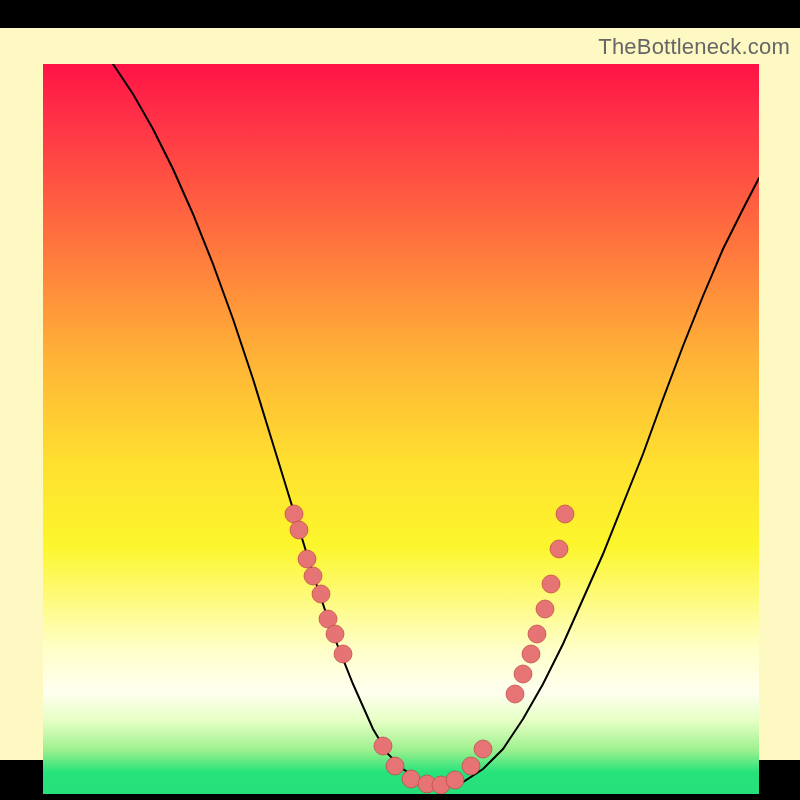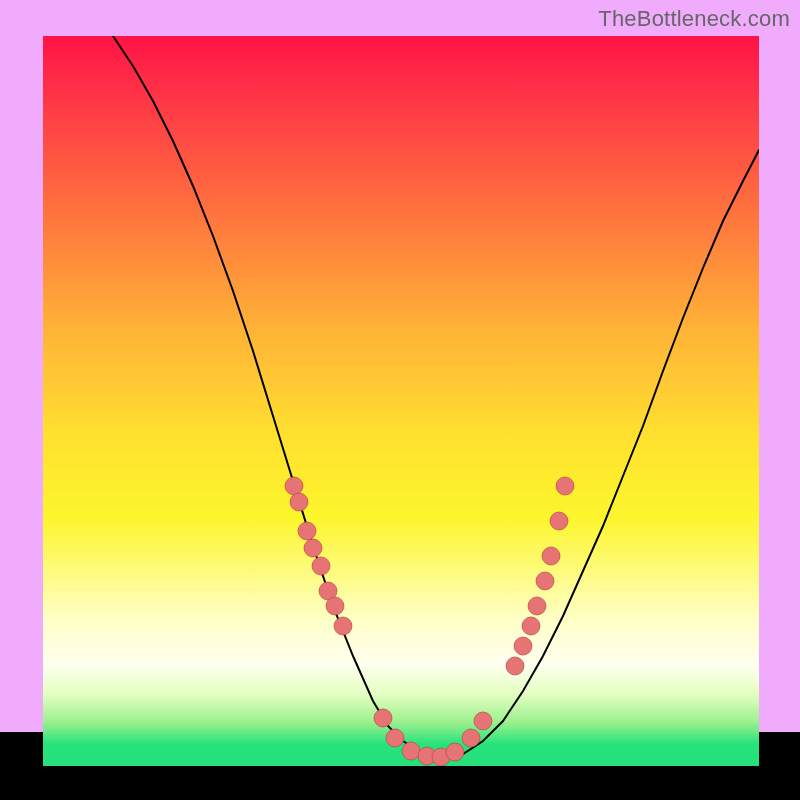--- a/index.html
+++ b/index.html
@@ -8,21 +8,22 @@
     width: 800px;
     height: 800px;
     overflow: hidden;
     background: #000;
     font-family: Arial, Helvetica, sans-serif;
   }
   .frame {
     position: relative;
     width: 800px;
     height: 732px;
-    background: #f0abfc;
+    background: #fef9c3;
+    margin-top: 28px;
   }
   .watermark {
     position: absolute;
     top: 6px;
     right: 10px;
     color: #666;
     font-size: 22px;
     font-weight: 500;
     letter-spacing: 0.2px;
     z-index: 5;

